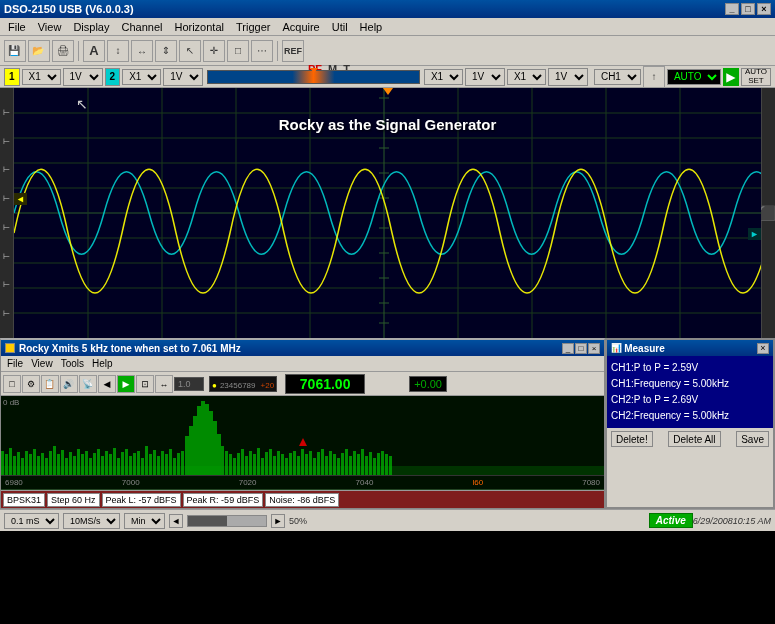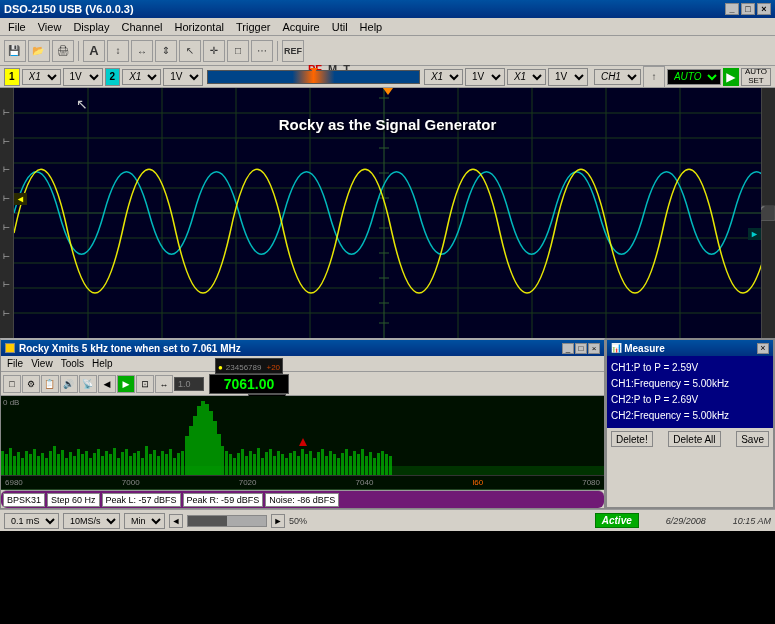--- a/index.html
+++ b/index.html
@@ -68,21 +68,21 @@
       gap: 2px;
     }
     .ch-btn {
       padding: 1px 4px; font-size: 10px; border: 1px solid #888;
       cursor: pointer; height: 18px; display: flex; align-items: center;
     }
     .ch1-btn { background: #ffff00; color: #000; font-weight: bold; }
     .ch2-btn { background: #00cccc; color: #000; font-weight: bold; }
     .ch-select {
       height: 16px; font-size: 10px; background: #d4d0c8;
-      border: 1px solid #888; padding: 0 2px; font-style: italic;
+      border: 1px solid #888; padding: 0 2px;
     }
     .ch-dropdown {
       height: 18px; font-size: 10px; background: #d4d0c8;
       border: 1px solid #888; padding: 0 2px; min-width: 40px;
     }
     .run-btn { background: #00aa00; color: white; border: none; width: 16px; height: 18px; cursor: pointer; font-size: 12px; display: flex; align-items: center; justify-content: center; }
     .autoset-area { background: #d4d0c8; border: 1px solid #888; padding: 0 3px; font-size: 8px; height: 18px; display: flex; align-items: center; justify-content: center; text-align: center; line-height: 1; }
     .rocky-title-bar {
       background: linear-gradient(to bottom, #0050a0, #003080);
       color: white;
@@ -139,28 +139,27 @@
       overflow: hidden;
       font-size: 9px;
       color: #aaaaff;
       padding: 2px 4px;
       font-family: monospace;
       white-space: nowrap;
     }
 
     
     .rocky-status {
-      background: #701a75;
+      background: #7f1d1d;
       height: 18px;
       display: flex;
       align-items: center;
       gap: 2px;
       padding: 0 2px;
       border-top: 1px solid #999;
-      border-radius: 6px;
     }
     .rocky-status-item {
       background: white;
       border: 1px solid #888;
       padding: 0 3px;
       font-size: 9px;
       height: 14px;
       display: flex;
       align-items: center;
     }
@@ -219,21 +218,21 @@
     }
     .bottom-status {
       margin-left: auto;
       font-size: 9px; color: #333;
       display: flex; align-items: center;  font-style: italic;
     }
     .active-badge {
       background: #00aa00; color: white; padding: 1px 6px; font-size: 10px; font-weight: bold;
       border: 1px solid #007700;
     }
-    .datetime { font-size: 9px; color: #333; margin-left: 27px; }
+    .datetime { font-size: 9px; color: #333; }
   </style>
 </head>
 <body>
 
 <div class="title-bar">
   <span class="title-bar-text">DSO-2150 USB (V6.0.0.3)</span>
   <div class="title-bar-buttons">
     <div class="title-bar-btn">_</div>
     <div class="title-bar-btn">□</div>
     <div class="title-bar-btn">×</div>
@@ -421,21 +420,21 @@
       <div class="rocky-tb-btn">⚙</div>
       <div class="rocky-tb-btn">📋</div>
       <div class="rocky-tb-btn">🔊</div>
       <div class="rocky-tb-btn">📡</div>
       <div class="rocky-tb-btn">◀</div>
       <div class="rocky-tb-btn" style="background:#00aa00;color:white;">▶</div>
       <div class="rocky-tb-btn">⊡</div>
       <div class="rocky-tb-btn">↔</div>
       <div style="background:#333;color:#888;font-size:9px;padding:1px 3px;border:1px solid #555;min-width:30px;">1.0</div>
 
-      <div style="margin-left:4px;display:flex;align-items:center;gap:0;flex-direction:column;">
+      <div style="margin-left:4px;display:flex;align-items:center;gap:8px;">
 
         <div style="background:#111;border:1px solid #444;padding:1px 2px;">
           <span style="color:#ffff00;font-size:8px;">●</span>
           <span style="color:#888;font-size:8px;">23456789</span>
           <span style="color:#cc4400;font-size:8px;margin-left:2px;">+20</span>
         </div>
 
         <div class="rocky-freq-display">
           <span>7061.00</span>
         </div>

